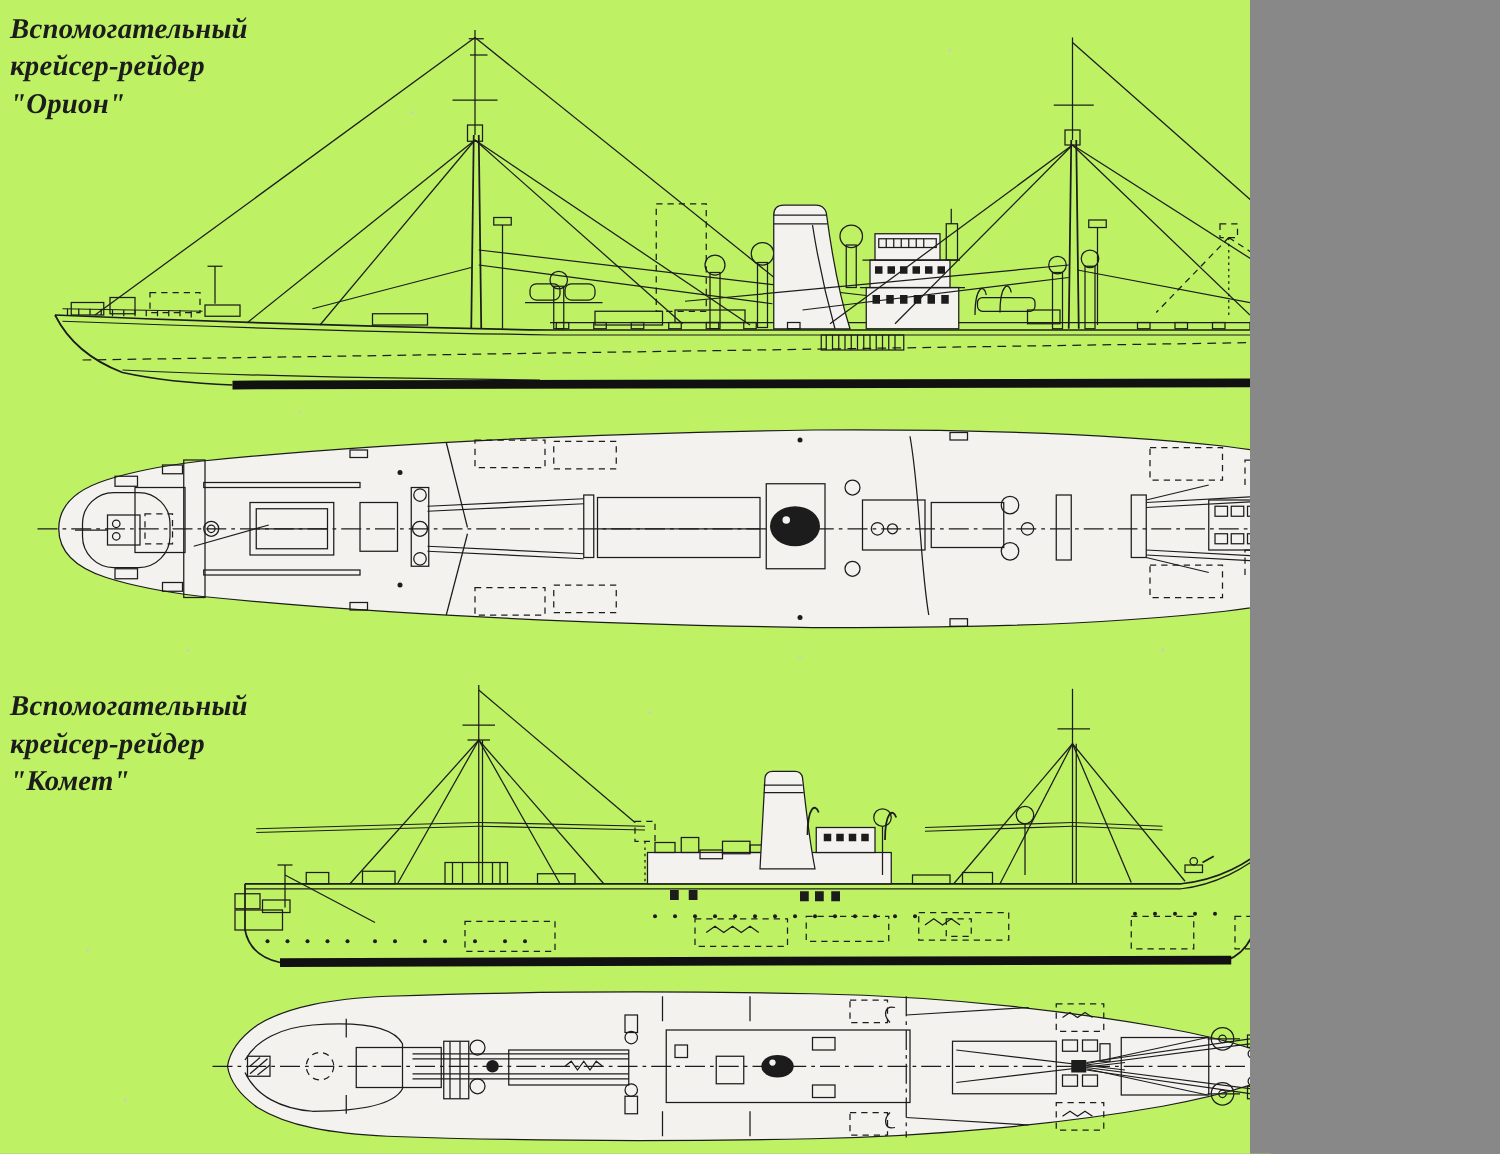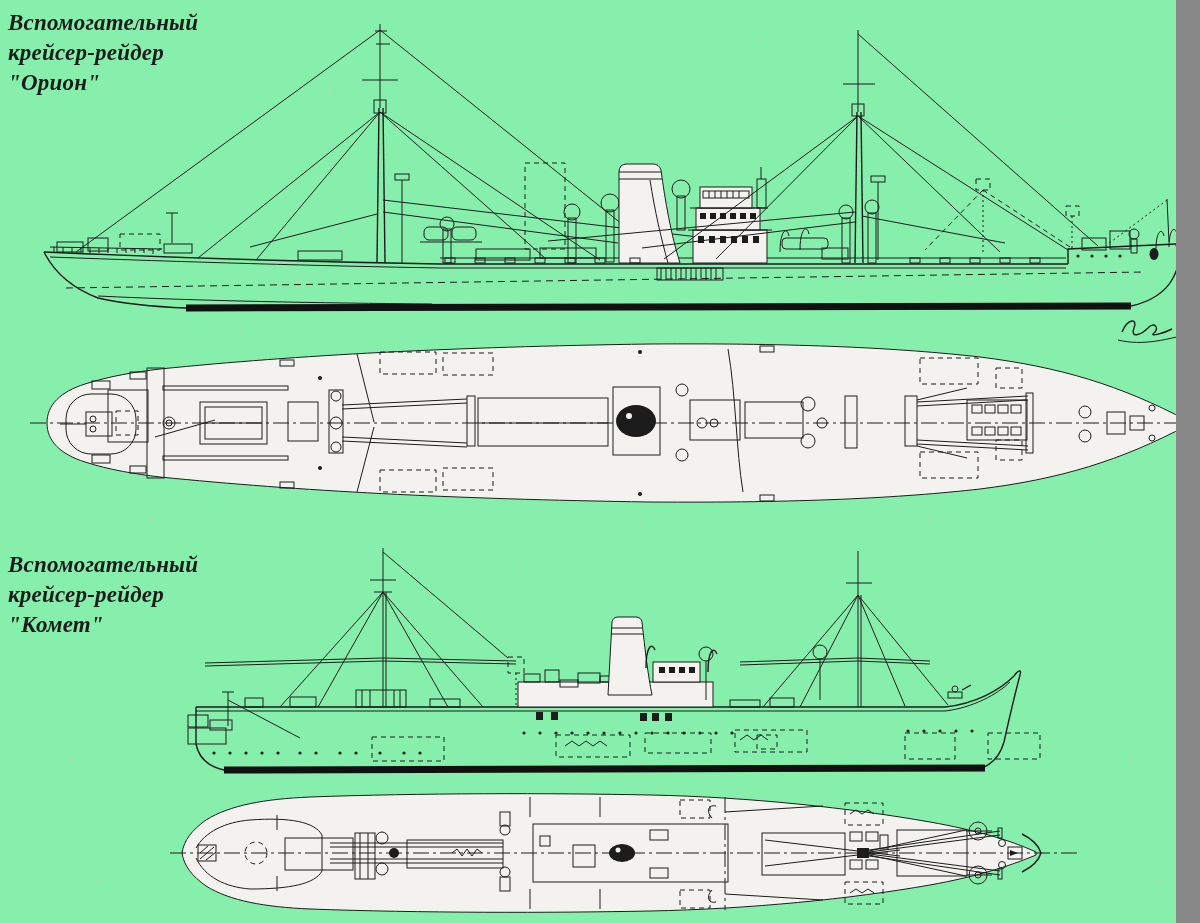--- a/index.html
+++ b/index.html
@@ -1,20 +1,20 @@
 <!DOCTYPE html>
 <html><head>
 <meta charset="utf-8">
 <style>
   html,body{margin:0;padding:0;}
   body{background:#888;}
   .page{
     position:relative;
-    width:1176px;height:923px;
-    background:#86efac;
+    width:1000px;height:923px;
+    background:#bef264;
     overflow:hidden;
     font-family:"Liberation Serif", serif;
   }
   svg{position:absolute;left:0;top:0;display:block;}
   .caption{
     position:absolute;
     font-style:italic;
     font-weight:700;
     font-size:23px;
     line-height:1.3;

